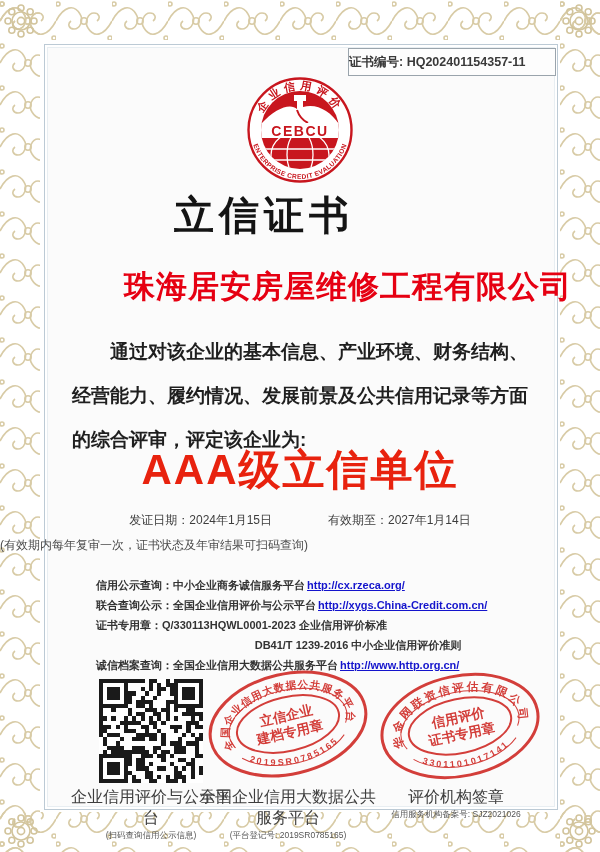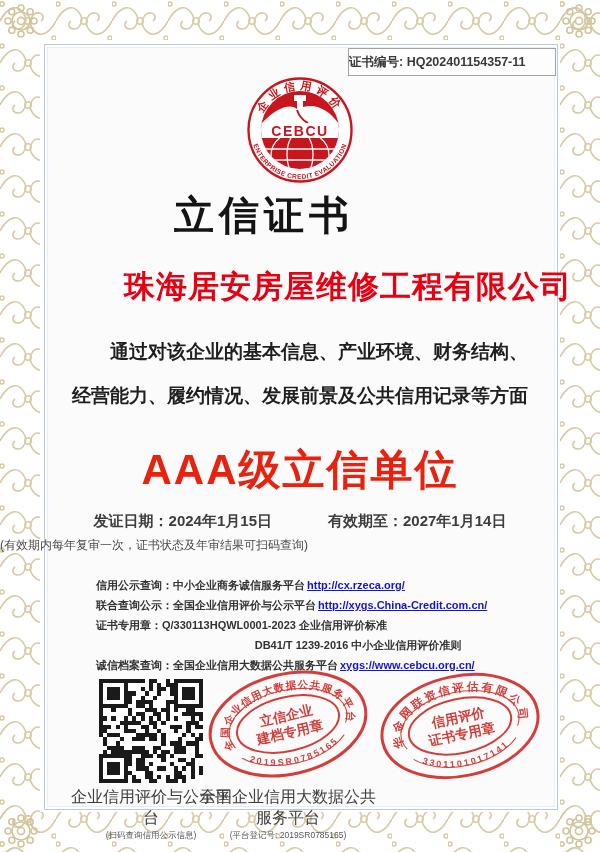--- a/index.html
+++ b/index.html
@@ -18,21 +18,21 @@
   .title{position:absolute;left:0;width:528px;top:188px;text-align:center;font-size:40px;
          font-weight:bold;color:#141414;letter-spacing:5px;}
   .company{position:absolute;left:0;width:600px;top:266px;text-align:center;font-size:31px;
            font-weight:bold;color:#e60012;letter-spacing:1px;padding-left:48px;}
   .statement{position:absolute;left:72px;width:458px;top:330px;font-size:19px;font-weight:bold;
              color:#1f1f1f;line-height:44px;}
   .statement .ln1{text-indent:38px;}
   .grade{position:absolute;left:0;width:600px;top:442px;text-align:center;font-size:42px;
          font-weight:bold;color:#e8220e;letter-spacing:2px;}
   .dates{position:absolute;left:0;width:600px;top:512px;display:flex;justify-content:center;
-         gap:56px;font-size:15px;font-weight:bold;color:#3d3d3d;}
+         gap:56px;font-size:12px;font-weight:normal;color:#3d3d3d;}
   .note{position:absolute;left:0;width:600px;top:537px;font-size:12px;color:#4a4a4a;}
 
   .links{position:absolute;left:96px;top:575px;width:440px;font-size:11px;font-weight:bold;
          color:#333;line-height:20px;}
   .links .indent{padding-left:84px;text-align:center;}
   .links .url{color:#1414cc;text-decoration:underline;margin-left:2px;cursor:pointer;}
 
   .qr{position:absolute;left:99px;top:679px;width:104px;height:104px;background:#fff;}
   .qr svg{width:104px;height:104px;shape-rendering:crispEdges;}
   .cap{position:absolute;text-align:center;color:#3d3d3d;}
@@ -125,20 +125,21 @@
         </text>
       </svg>
     </div>
 
     <div class="title">立信证书</div>
     <div class="company">珠海居安房屋维修工程有限公司</div>
 
     <div class="statement">
       <div class="ln1">通过对该企业的基本信息、产业环境、财务结构、</div>
       <div>经营能力、履约情况、发展前景及公共信用记录等方面</div>
+      <div>的综合评审，评定该企业为:</div>
     </div>
 
     <div class="grade">AAA级立信单位</div>
 
     <div class="dates">
       <span>发证日期：2024年1月15日</span>
       <span>有效期至：2027年1月14日</span>
     </div>
     <div class="note">(有效期内每年复审一次，证书状态及年审结果可扫码查询)</div>
 
@@ -149,21 +150,21 @@
       <div class="link-row">
         <span>联合查询公示：</span><span>全国企业信用评价与公示平台</span><a class="url">http://xygs.China-Credit.com.cn/</a>
       </div>
       <div class="link-row">
         <span>证书专用章：</span><span>Q/330113HQWL0001-2023 企业信用评价标准</span>
       </div>
       <div class="link-row indent">
         <span>DB41/T 1239-2016 中小企业信用评价准则</span>
       </div>
       <div class="link-row">
-        <span>诚信档案查询：</span><span>全国企业信用大数据公共服务平台</span><a class="url">xygs://www.cebcu.org.cn/</a>
+        <span>诚信档案查询：</span><span>全国企业信用大数据公共服务平台</span><a class="url">http://www.http.org.cn/</a>
       </div>
     </div>
 
     <div class="qr">
       <svg id="qr" viewBox="0 0 25 25">
           <g fill="#1a1a1a">
             <rect x="0" y="0" width="1" height="1"></rect>
             <rect x="1" y="0" width="1" height="1"></rect>
             <rect x="2" y="0" width="1" height="1"></rect>
             <rect x="3" y="0" width="1" height="1"></rect>
@@ -532,15 +533,19 @@
             </text>
             <text font-size="9" letter-spacing="2.2">
               <textPath href="#s2bot" startOffset="50%" text-anchor="middle">3301101017141</textPath>
             </text>
             <text x="84" y="50" text-anchor="middle" font-size="13.5">信用评价</text>
             <text x="84" y="67" text-anchor="middle" font-size="13.5">证书专用章</text>
           </g>
         </g>
       </svg>
     </div>
+    <div class="cap cap-s2">
+      <div class="c1">评价机构签章</div>
+      <div class="c2">信用服务机构备案号: SJZ2021026</div>
+    </div>
 
   </div>
 </div>
 
 </body></html>

